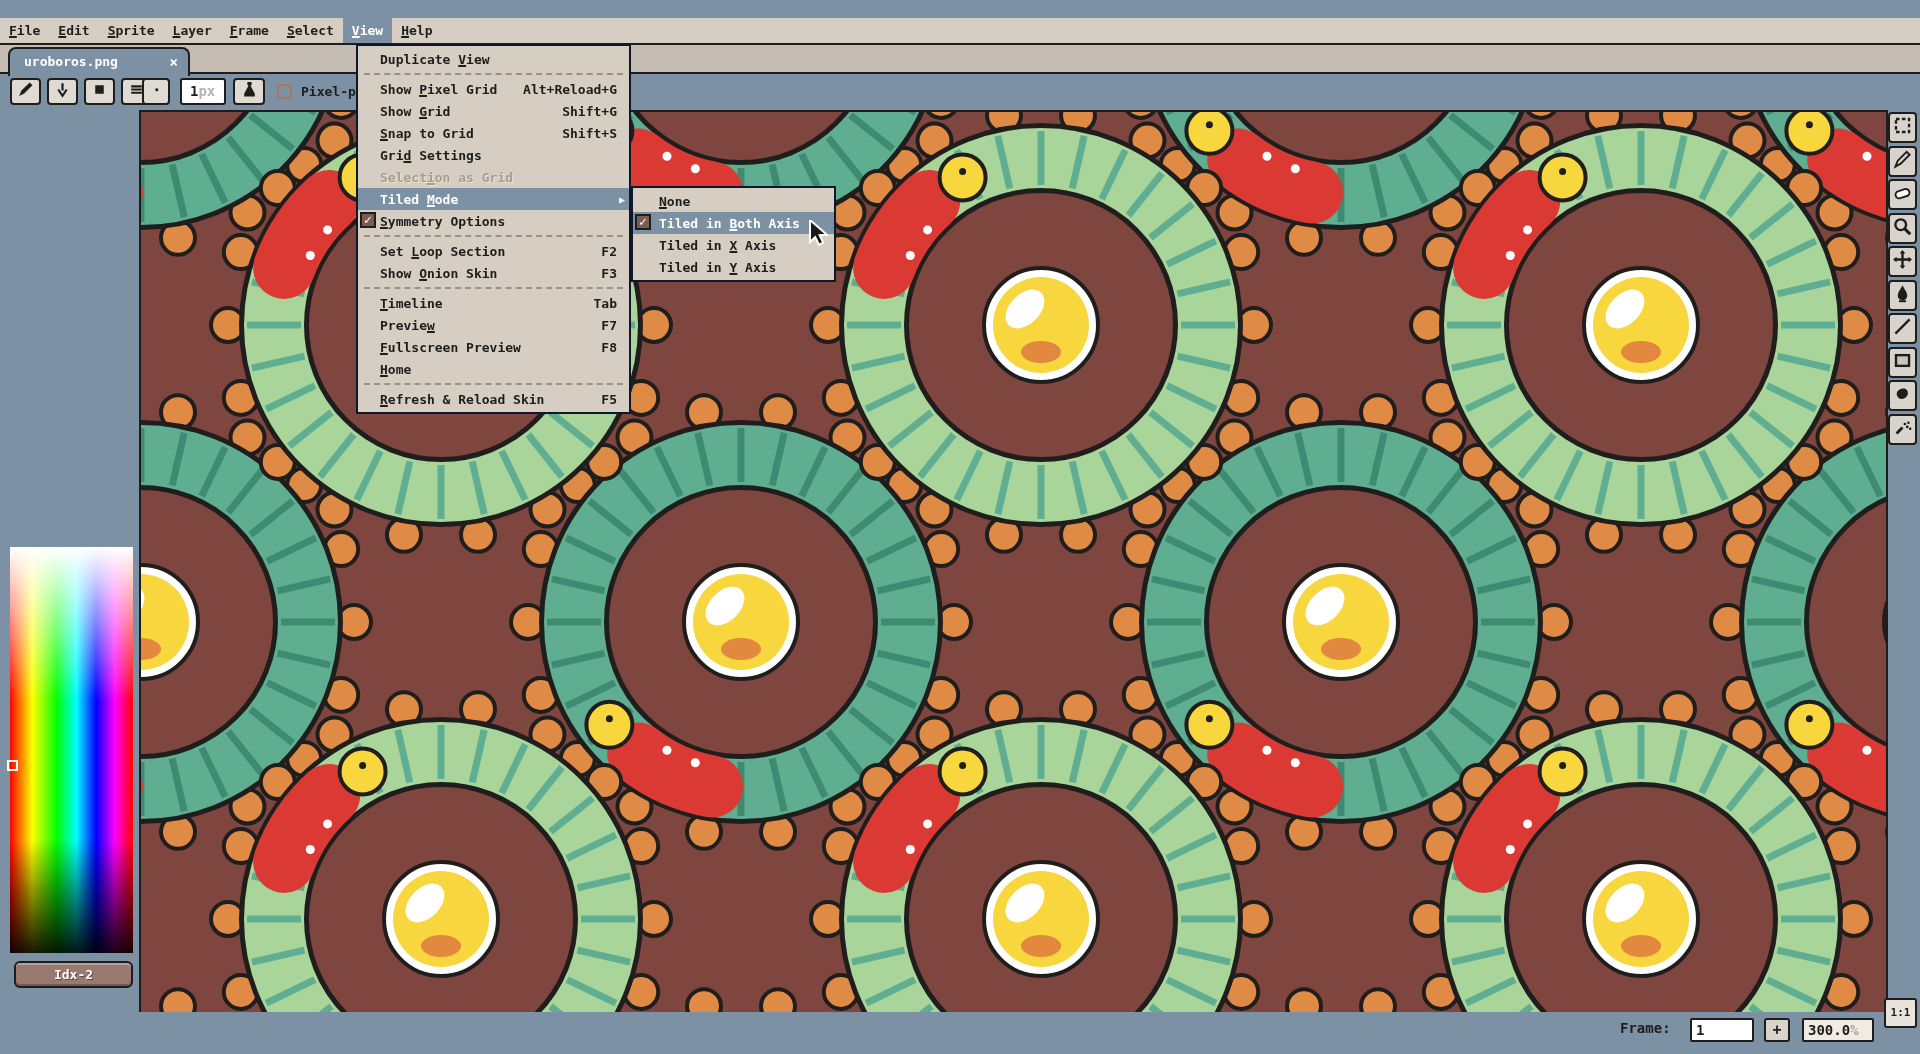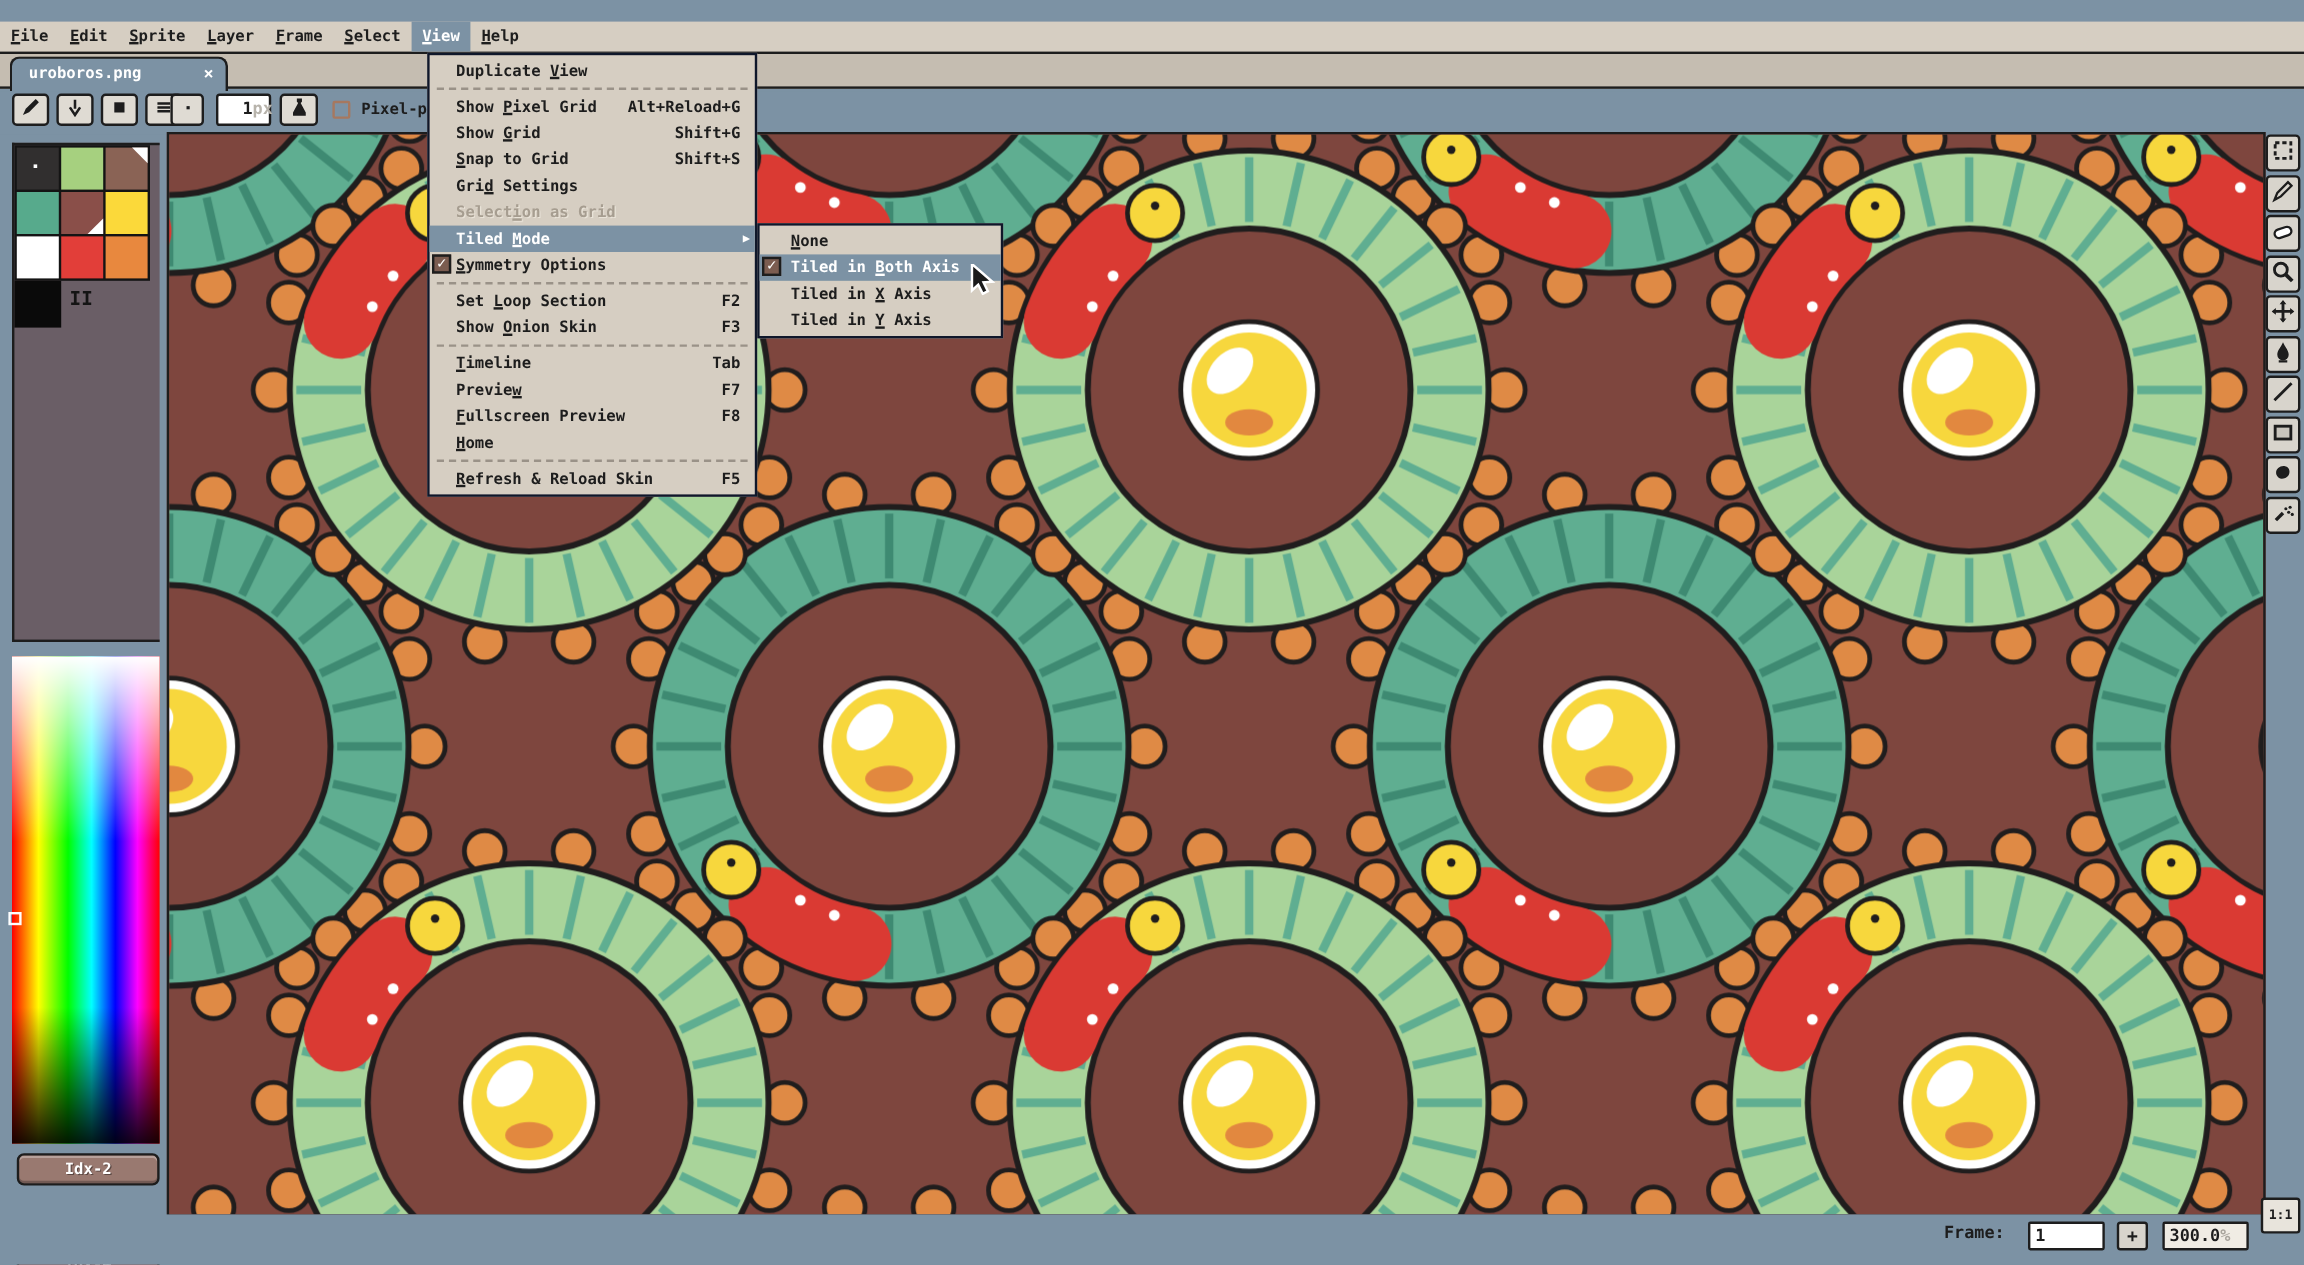--- a/index.html
+++ b/index.html
@@ -30,21 +30,21 @@
     border-bottom:none;border-radius:8px 8px 0 0;color:#fff;font-size:13px;font-weight:bold;
     display:flex;align-items:center;padding:0 10px 2px 14px;z-index:3;}
   #tab-close{margin-left:auto;color:#fff;font-size:14px;}
 
   
   #ctxbar{position:absolute;left:0;top:76px;width:1920px;height:36px;background:#7c92a4;}
   .tbtn{position:absolute;top:2px;height:27px;background:#dfdbd3;border:2px solid #1d1d1d;border-radius:4px;
     display:flex;align-items:center;justify-content:center;}
   .tbtn svg{width:17px;height:17px;}
   #size-box{position:absolute;left:180px;top:2px;width:46px;height:27px;background:#ffffff;border:2px solid #1d1d1d;
-    border-radius:3px;font-size:14px;font-weight:bold;line-height:23px;padding-left:20px;color:#1d1d1d;}
+    border-radius:3px;font-size:14px;font-weight:bold;line-height:23px;padding-left:8px;color:#1d1d1d;}
   #size-box .unit{color:#b7b3ab;}
   #pp-check{position:absolute;left:277px;top:8px;width:15px;height:15px;border:2px solid #a6785f;border-radius:2px;}
   #pp-label{position:absolute;left:301px;top:0;height:31px;line-height:31px;font-size:13px;font-weight:bold;color:#1d1d1d;}
 
   
   #canvas{position:absolute;left:139px;top:110px;width:1749px;height:904px;border:2px solid #1d1d1d;background:#7e463e;}
 
   
   #palette-panel{position:absolute;left:10px;top:119px;width:123px;height:416px;background:#6a5e66;border:2px solid #1d1d1d;border-right:none;}
   #swatch-grid{position:absolute;left:0px;top:0px;display:grid;grid-template-columns:repeat(3,35px);grid-auto-rows:35px;
@@ -448,41 +448,20 @@
             <ellipse cx="600" cy="621" rx="20" ry="11" fill="#e2883f"></ellipse>
             <circle cx="300" cy="297" r="57" fill="#ffffff" stroke="#201d1d" stroke-width="4"></circle>
             <circle cx="300" cy="297" r="48" fill="#f7d73d"></circle>
             <ellipse cx="284" cy="281" rx="23" ry="15" transform="rotate(-45 284 281)" fill="#ffffff"></ellipse>
             <ellipse cx="300" cy="324" rx="20" ry="11" fill="#e2883f"></ellipse>
           </pattern>
         </defs>
    <rect width="1745" height="900" fill="url(#uro-tile)"></rect>
   </svg></div>
 
-  <div id="palette-panel">
-    <div id="swatch-grid">
-        <div class="swatch" style="background: rgb(49, 47, 47);">
-          <span class="dot"></span>
-        </div>
-        <div class="swatch" style="background: rgb(166, 208, 127);"></div>
-        <div class="swatch" style="background: rgb(138, 99, 85);">
-          <span class="tri-tr"></span>
-        </div>
-        <div class="swatch" style="background: rgb(87, 170, 140);"></div>
-        <div class="swatch" style="background: rgb(138, 79, 73);">
-          <span class="tri-br"></span>
-        </div>
-        <div class="swatch" style="background: rgb(251, 217, 58);"></div>
-        <div class="swatch" style="background: rgb(255, 255, 255);"></div>
-        <div class="swatch" style="background: rgb(226, 62, 57);"></div>
-        <div class="swatch" style="background: rgb(232, 136, 62);"></div>
-      </div>
-    <div id="black-swatch" style="background: rgb(10, 10, 10);"></div>
-    <div id="pause-mark">II</div>
-  </div>
   <div id="spectrum">
     <div id="spectrum-marker"></div>
   </div>
   <div class="idx-btn" id="idx-fg" style="background: rgb(153, 121, 112);">Idx-2</div>
   <div class="idx-btn" id="idx-bg" style="background: rgb(138, 78, 72);">Idx-4</div>
 
   <div class="menu-panel" id="view-menu">
       <div class="menu-item">
         <span class="mi-label">Duplicate <u>V</u>iew</span>
       </div>

